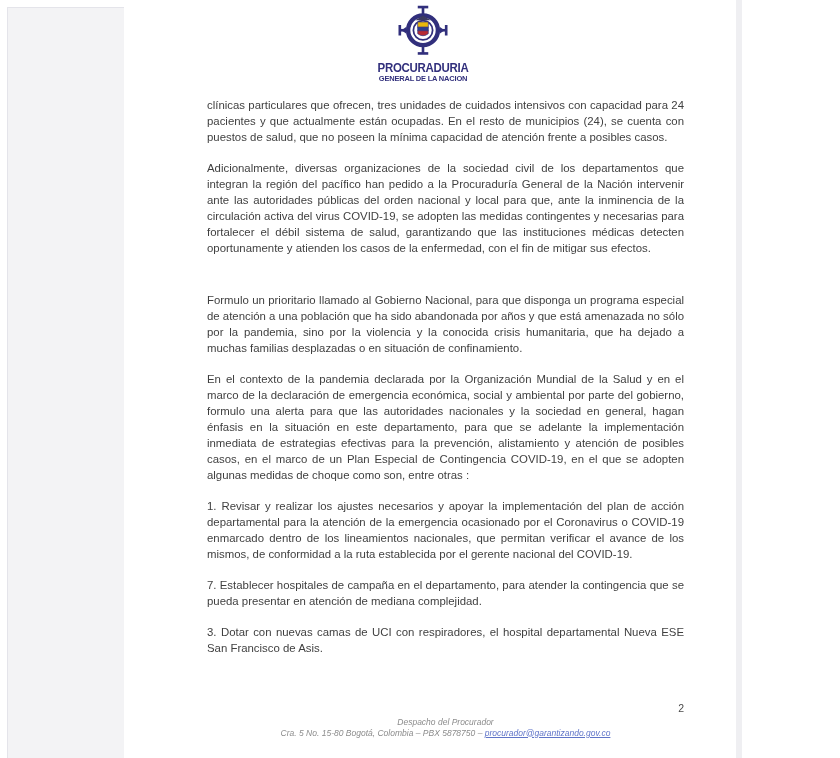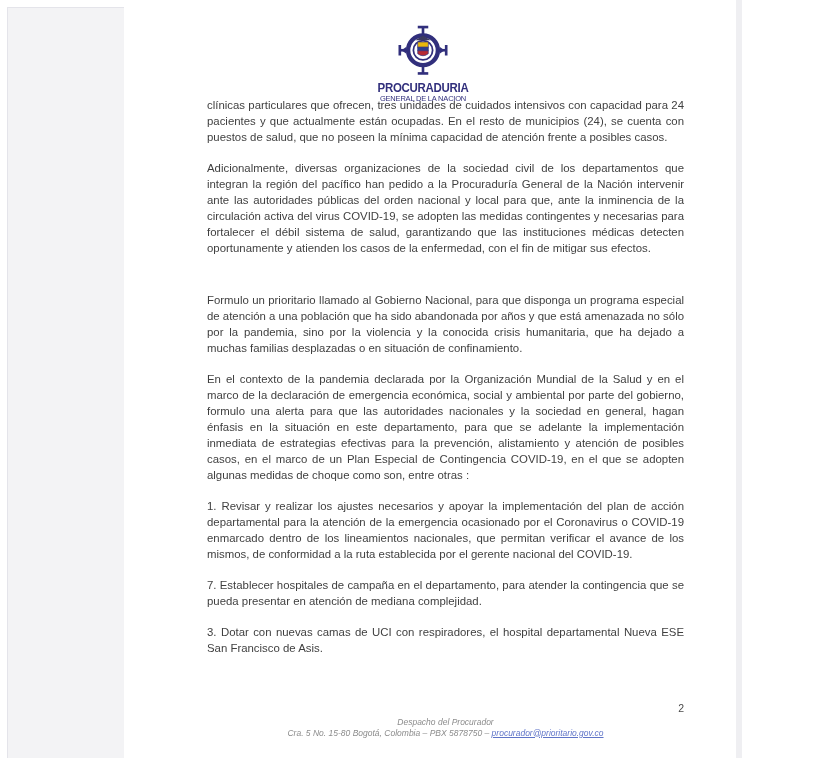--- a/index.html
+++ b/index.html
@@ -16,31 +16,31 @@
   }
   .page {
     position: absolute; left: 124px; top: 0; width: 612px; height: 758px;
     background: #ffffff;
   }
   .page-edge-right {
     position: absolute; left: 736px; top: 0; width: 6px; height: 758px;
     background: #efeff2;
   }
   .logo {
-    position: absolute; left: 259px; top: 24px; width: 80px;
+    position: absolute; left: 259px; top: 4px; width: 80px;
     display: flex; flex-direction: column; align-items: center;
     user-select: none;
   }
   .logo-line1 {
     font-weight: 700; font-size: 11.5px; letter-spacing: -0.3px;
     color: #312f7c; margin-top: 1px; white-space: nowrap;
     transform: scaleY(1.15);
   }
   .logo-line2 {
-    font-weight: 400; font-size: 7.5px; letter-spacing: -0.2px;
+    font-weight: 700; font-size: 7.5px; letter-spacing: -0.2px;
     color: #312f7c; white-space: nowrap; margin-top: 1px;
   }
   .body-text {
     position: absolute; left: 83px; top: 97px; width: 477px;
     color: #3f3f3f; font-size: 11.4px; line-height: 16px;
     text-align: justify;
   }
   .body-text p { margin: 0 0 15px 0; }
   .body-text p.spaced { margin-top: 36px; }
   .page-number {
@@ -101,20 +101,20 @@
       <p>En el contexto de la pandemia declarada por la Organización Mundial de la Salud y en el marco de la declaración de emergencia económica, social y ambiental por parte del gobierno, formulo una alerta para que las autoridades nacionales y la sociedad en general, hagan énfasis en la situación en este departamento, para que se adelante la implementación inmediata de estrategias efectivas para la prevención, alistamiento y atención de posibles casos, en el marco de un Plan  Especial de Contingencia COVID-19, en el que se adopten algunas medidas de choque como son, entre otras :</p>
       <p>1. Revisar y realizar los ajustes necesarios y apoyar la implementación del plan de acción departamental para la atención de la emergencia ocasionado por el Coronavirus o COVID-19 enmarcado dentro de los lineamientos nacionales, que permitan verificar el avance de los mismos, de conformidad a la ruta establecida por el gerente nacional del COVID-19.</p>
       <p>7. Establecer hospitales de campaña en el departamento, para atender la contingencia que se pueda presentar en atención de mediana complejidad.</p>
       <p>3. Dotar con nuevas camas de UCI con respiradores, el hospital departamental Nueva ESE San Francisco de Asis.</p>
     </div>
 
     <div class="page-number">2</div>
 
     <div class="footer">
       <div>Despacho del Procurador</div>
-      <div><span>Cra. 5 No. 15-80 Bogotá, Colombia – PBX 5878750 – </span><a class="email">procurador@prioritario.gov.co</a></div>
+      <div><span>Cra. 5 No. 15-80 Bogotá, Colombia – PBX 5878750 – </span><a class="email">procurador@garantizando.gov.co</a></div>
     </div>
 
   </div>
 
   <div class="page-edge-right"></div>
 
 </div>
 
 </body></html>

